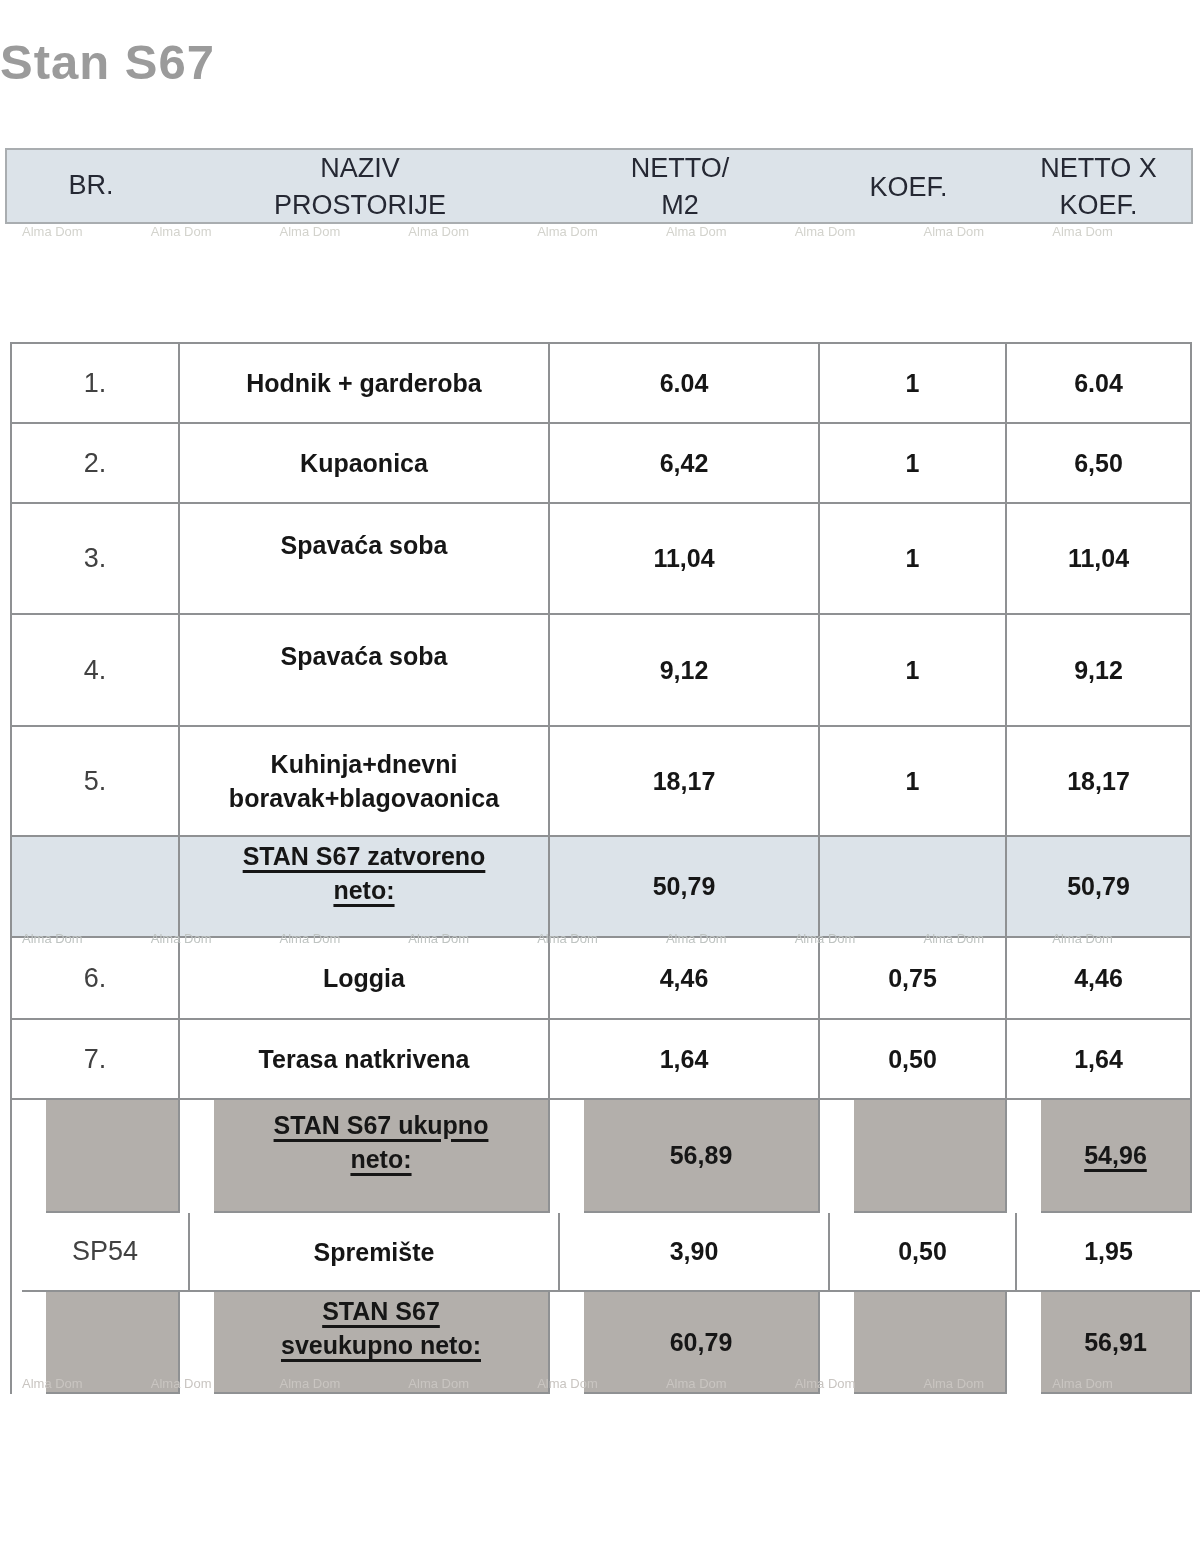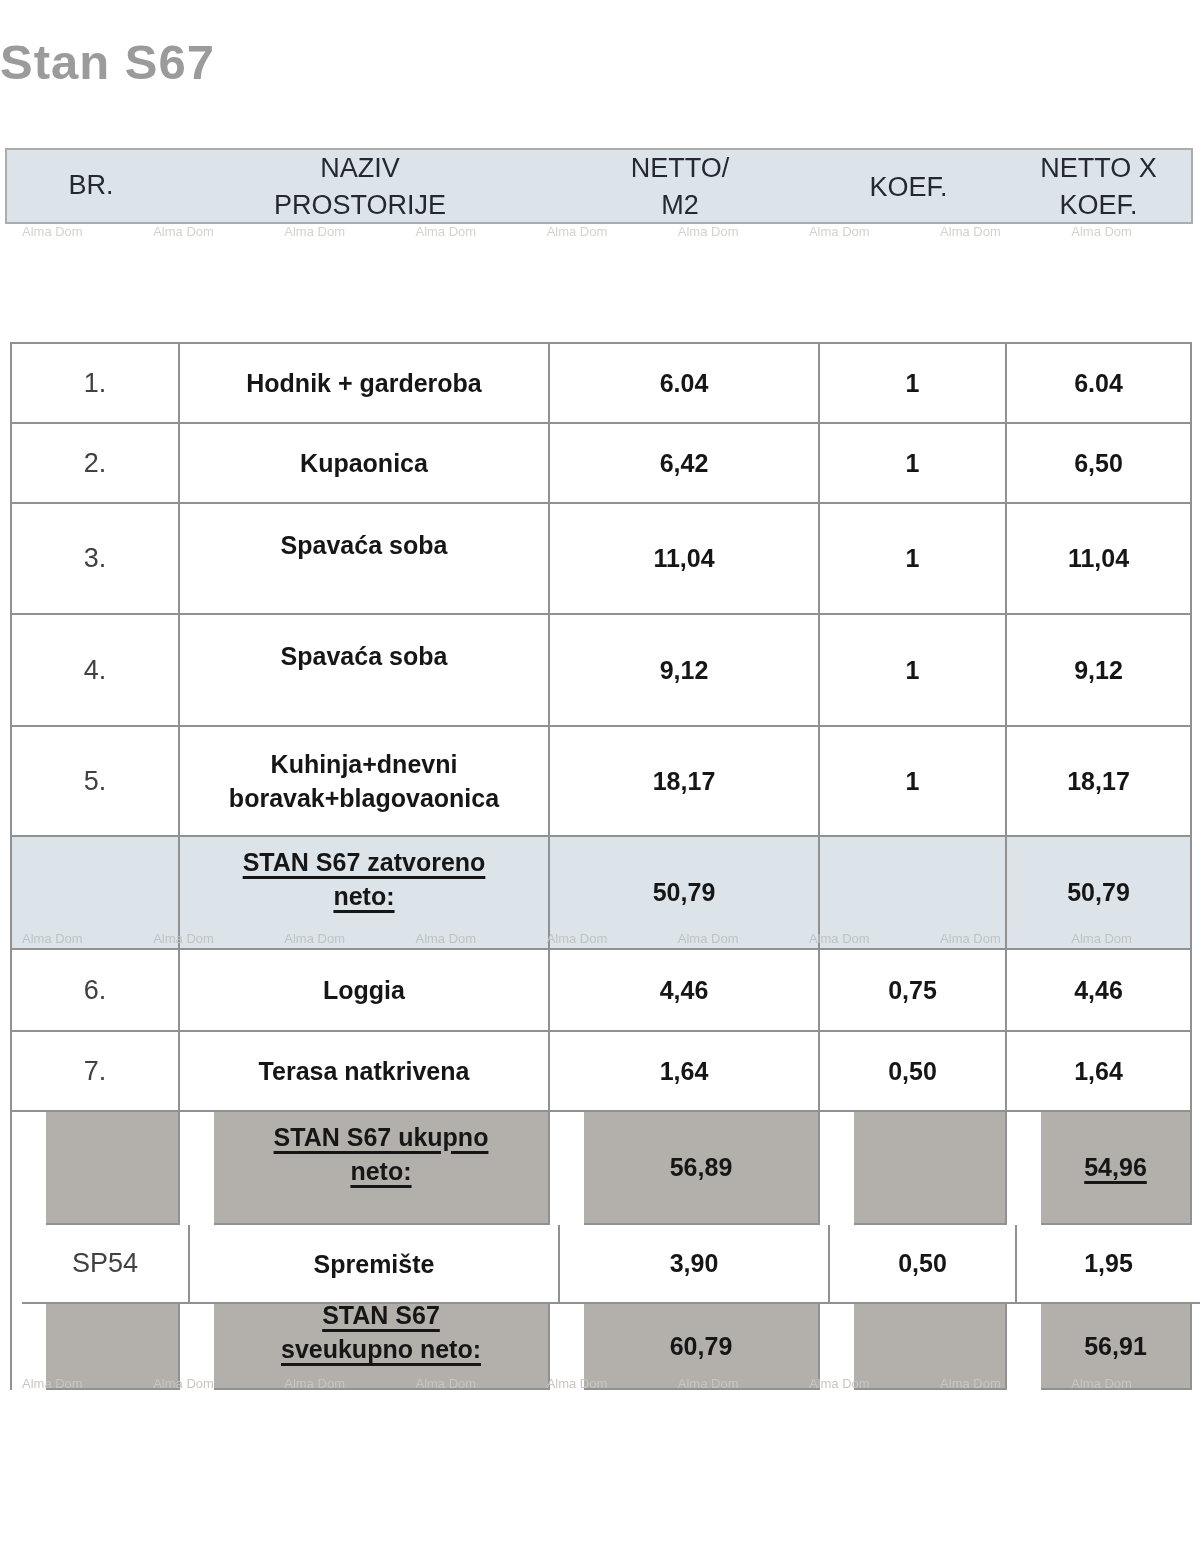--- a/index.html
+++ b/index.html
@@ -45,21 +45,21 @@
   }
   .row.subtotal_blue .cell{background:#dce3e9;}
   .row.subtotal_gray .cell{background:#b3afab;margin-left:34px;}
   .c-br{font-size:27px;color:#414141;}
   .c-name{font-weight:700;font-size:25px;color:#161616;line-height:34px;padding:1px 40px;}
   .c-num{font-weight:700;font-size:25px;color:#161616;}
   .up{transform:translateY(-14px);}
   .und{text-decoration:underline;text-decoration-thickness:2.5px;text-underline-offset:5px;}
   
   .wm{
-    position:absolute;left:22px;right:68px;
+    position:absolute;left:22px;right:87px;
     display:flex;justify-content:space-between;
     font-size:13px;pointer-events:none;
   }
   .wm-1{top:224px;color:#d3d3cd;}
   .wm-2{top:931px;color:#bfc4c2;}
   .wm-3{top:1376px;color:#c9c5c1;}
 </style>
 </head>
 <body>
 
@@ -167,21 +167,21 @@
         <div class="cell c-num">
           <span>18,17</span>
         </div>
         <div class="cell c-num">
           <span>1</span>
         </div>
         <div class="cell c-num">
           <span>18,17</span>
         </div>
       </div>
-      <div class="row subtotal_blue" style="height: 113px;">
+      <div class="row subtotal_blue" style="height: 101px;">
         <div class="cell c-br">
           <span></span>
         </div>
         <div class="cell c-name">
           <span class="up und">STAN S67 zatvoreno neto:</span>
         </div>
         <div class="cell c-num">
           <span>50,79</span>
         </div>
         <div class="cell c-num">
@@ -252,21 +252,21 @@
         <div class="cell c-num">
           <span>3,90</span>
         </div>
         <div class="cell c-num">
           <span>0,50</span>
         </div>
         <div class="cell c-num">
           <span>1,95</span>
         </div>
       </div>
-      <div class="row subtotal_gray" style="height: 86px;">
+      <div class="row subtotal_gray" style="height: 102px;">
         <div class="cell c-br">
           <span></span>
         </div>
         <div class="cell c-name">
           <span class="up und">STAN S67 sveukupno neto:</span>
         </div>
         <div class="cell c-num">
           <span>60,79</span>
         </div>
         <div class="cell c-num">

